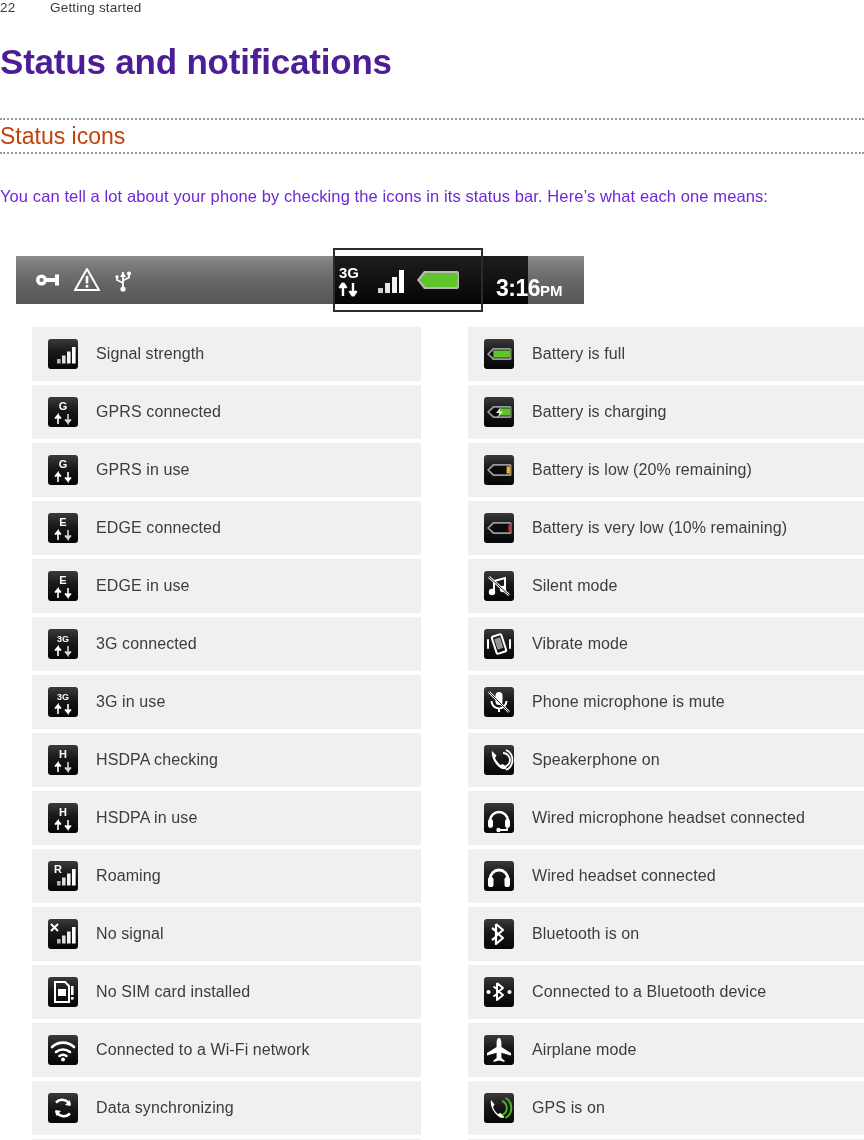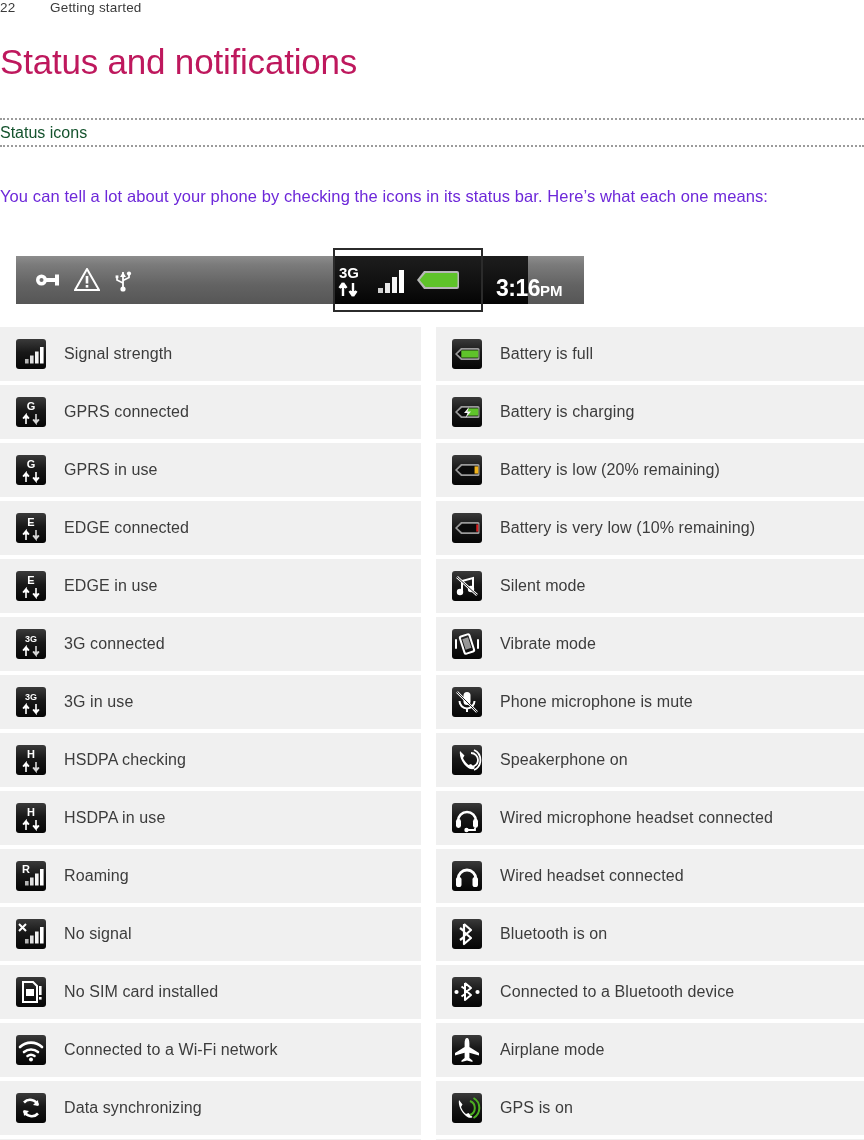--- a/index.html
+++ b/index.html
@@ -17,31 +17,31 @@
     position: absolute; top: 0px; left: 0px;
     display: flex; align-items: center;
     font-size: 13.5px; color: #3a3a3a; letter-spacing: .2px;
   }
   .running-head .pg { width: 50px; }
   .running-head .sect { }
 
   
   .chapter-title {
     position: absolute; top: 44px; left: 0px;
-    font-size: 35px; font-weight: normal; color: #be185d;
+    font-size: 35px; font-weight: bold; color: #4c1d95;
     letter-spacing: -0.2px; line-height: 1;
   }
 
   
   .section-block { position: absolute; top: 118px; left: 0px; width: 864px; }
   .dotted-rule {
     height: 0; border-top: 2px dotted #9b9b9b; width: 100%;
   }
   .section-heading {
-    font-size: 16px; color: #14532d; padding: 4px 0 3px 0; line-height: 1.1;
+    font-size: 23px; color: #c2410c; padding: 4px 0 3px 0; line-height: 1.1;
   }
 
   
   .intro {
     position: absolute; top: 183px; left: 0px; width: 864px;
     font-size: 16.5px; color: #6d28d9; line-height: 27px;
     letter-spacing: .1px;
   }
 
   
@@ -79,21 +79,21 @@
   .sb-clock .ampm { font-size: 15px; line-height: 48px; }
 
   
   .tables { position: absolute; top: 327px; left: 0px; width: 864px; }
   .col { position: absolute; top: 0; width: 421px; }
   .col.left { left: 0px; }
   .col.right { left: 436px; width: 428px; }
   .irow {
     height: 54px; margin-bottom: 4px;
     background: #f0f0f0;
-    display: flex; align-items: center;
+    display: flex; align-items: center; margin-left: 32px;
   }
   .irow .ibox {
     width: 30px; height: 30px; margin-left: 16px; flex: 0 0 30px;
     border-radius: 3px;
     background: linear-gradient(to bottom, #3a3a3a 0%, #181818 45%, #050505 100%);
     position: relative; overflow: hidden;
   }
   .irow .ilabel {
     margin-left: 18px; font-size: 16px; color: #3c3c3c; letter-spacing: .1px;
   }

